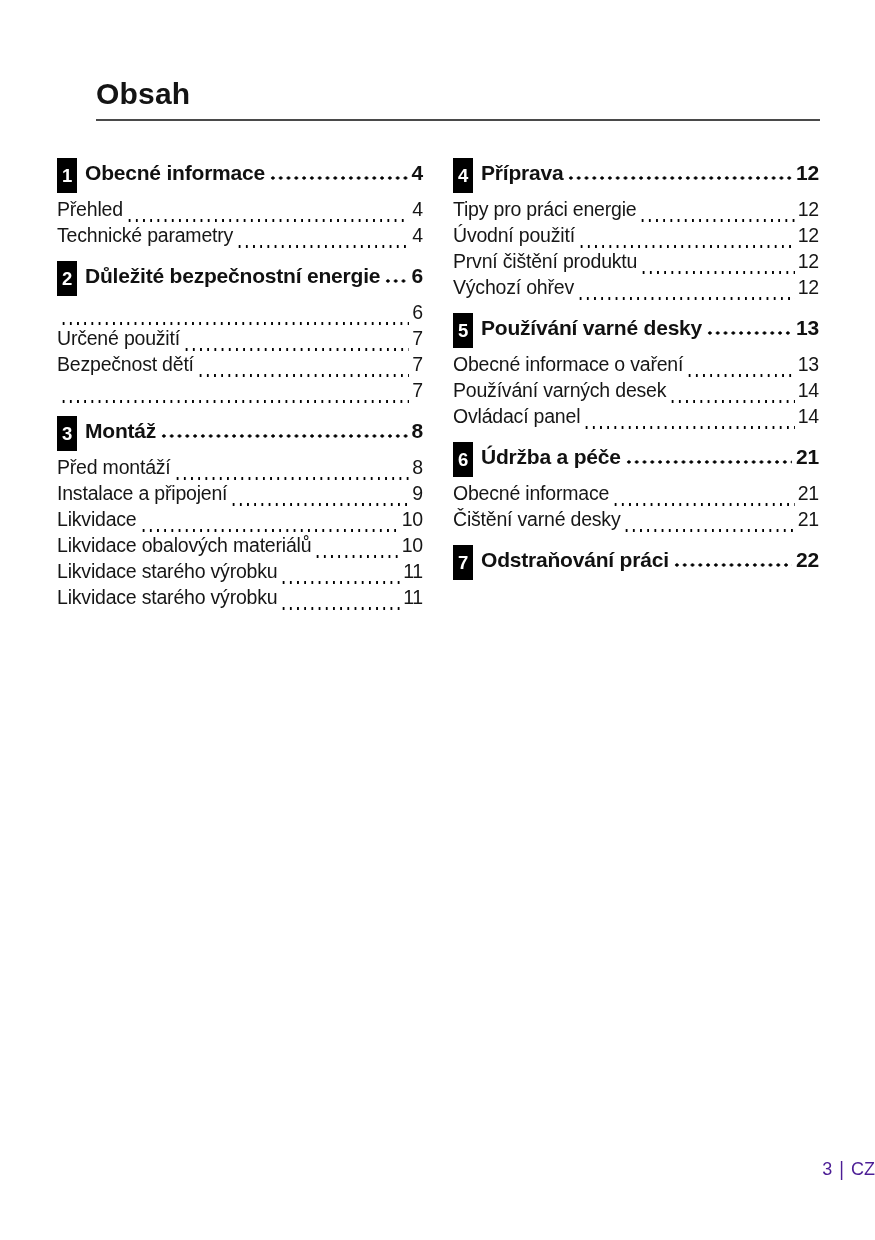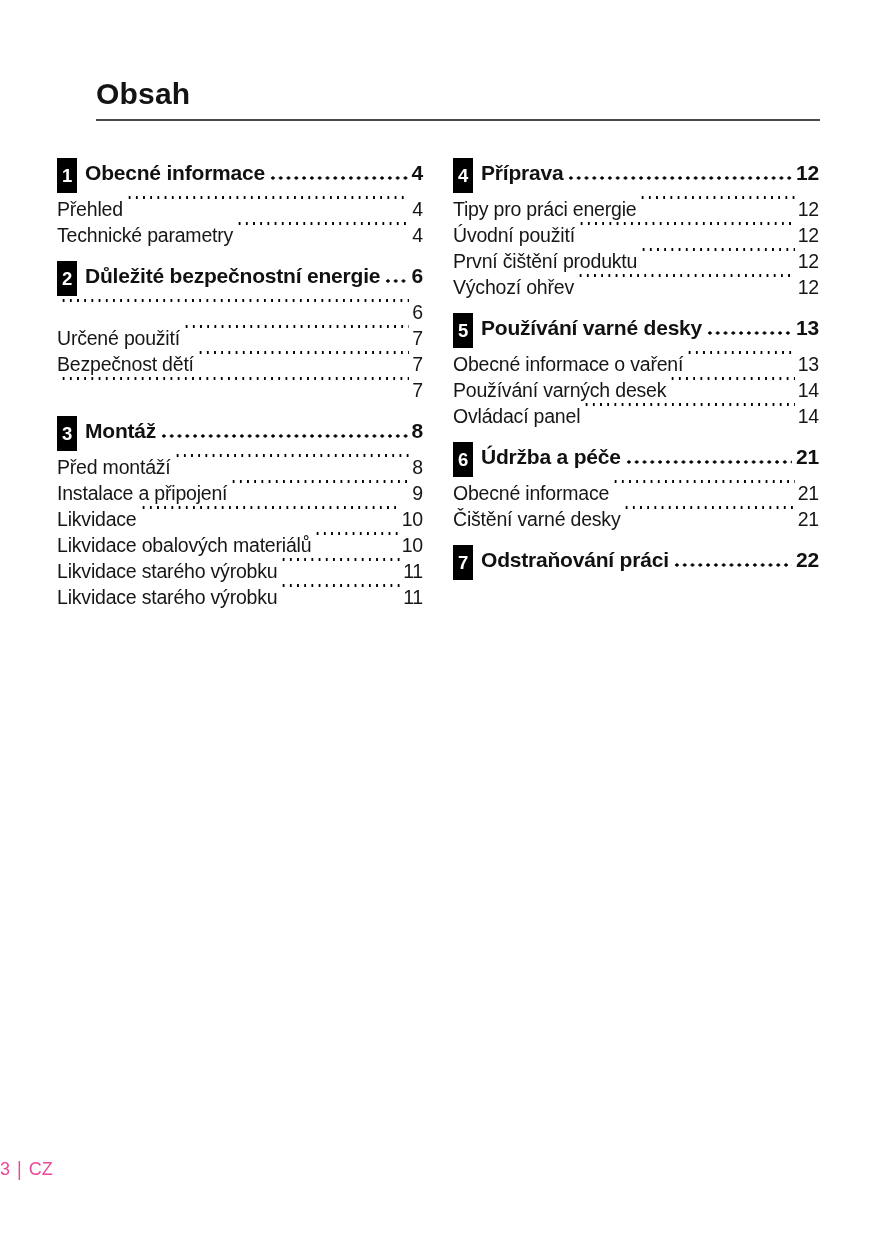--- a/index.html
+++ b/index.html
@@ -64,21 +64,21 @@
     padding: 3px 4px 2px 4px;
     min-width: 20px;
     text-align: center;
     margin-right: 8px;
     align-self: center;
     display: inline-block;
   }
 
   .entry-row {
     display: flex;
-    align-items: flex-start;
+    align-items: flex-end;
     font-size: 19.5px;
     line-height: 26px;
     letter-spacing: -0.2px;
     white-space: nowrap;
     color: #161616;
   }
 
   .leader {
     flex: 1 1 0;
     min-width: 0;
@@ -95,23 +95,23 @@
     background-size: 7.8px 4px;
     margin: 0 4px;
   }
   .page-num { flex: 0 0 auto; }
 
   .footer {
     position: absolute;
     bottom: 60px;
     left: 0;
     width: 100%;
-    text-align: left;
+    text-align: right;
     font-size: 18px;
-    color: #ec4899;
+    color: #4c1d95;
   }
   .footer .sep {
     display: inline-block;
     margin: 0 7px;
     transform: scaleY(1.15);
   }
 </style>
 </head>
 <body>
 

